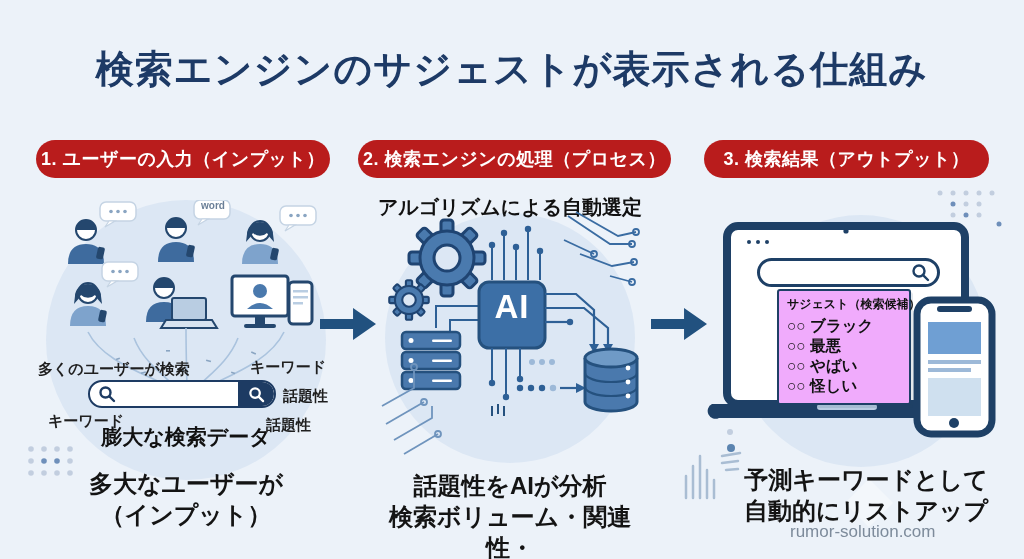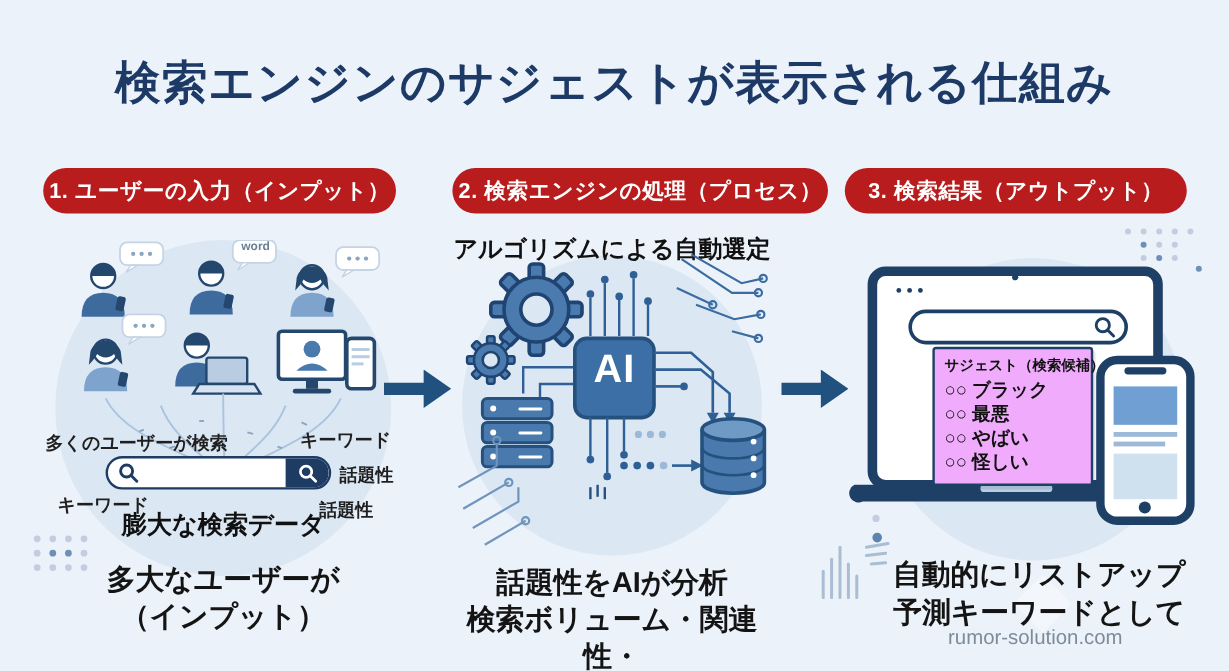--- a/index.html
+++ b/index.html
@@ -24,21 +24,21 @@
   
   .pill {
     top:140px; height:38px;
     background:#b91c1c;
     border-radius:20px;
     color:#fff; font-size:18px; font-weight:700;
     display:flex; align-items:center; justify-content:center;
     letter-spacing:0.5px;
   }
   .pill1 { left:36px;  width:294px; }
-  .pill2 { left:358px; width:313px;margin-left:19px; }
+  .pill2 { left:358px; width:313px; }
   .pill3 { left:704px; width:285px; }
 
   
   .circle { border-radius:50%; background:#dce7f4; }
   .c1 { left:46px;  top:200px; width:280px; height:280px; }
   .c2 { left:385px; top:213px; width:250px; height:250px; }
   .c3 { left:735px; top:215px; width:252px; height:252px; }
 
   
   .arrow {
@@ -484,17 +484,17 @@
 
 <div class="abs caption cap1">
   <div>多大なユーザーが</div>
   <div>（インプット）</div>
 </div>
 <div class="abs caption cap2">
   <div>話題性をAIが分析</div>
   <div>検索ボリューム・関連性・</div>
 </div>
 <div class="abs caption cap3">
+  <div>予測キーワードとして</div>
   <div>自動的にリストアップ</div>
-  <div>予測キーワードとして</div>
 </div>
 
 <div class="abs watermark">rumor-solution.com</div>
 
 </body></html>

